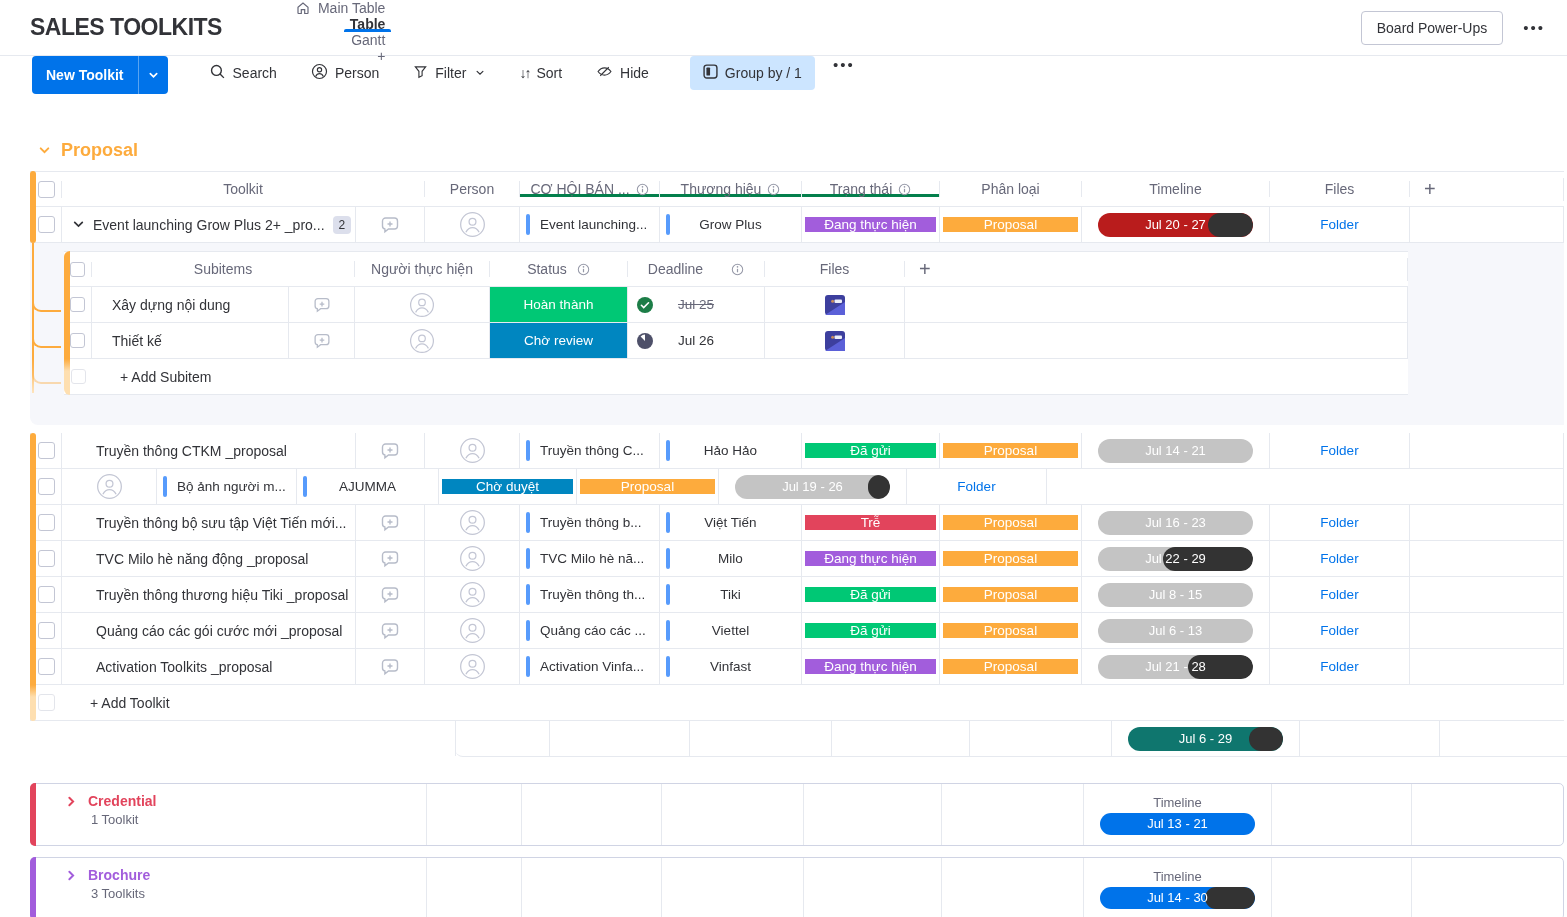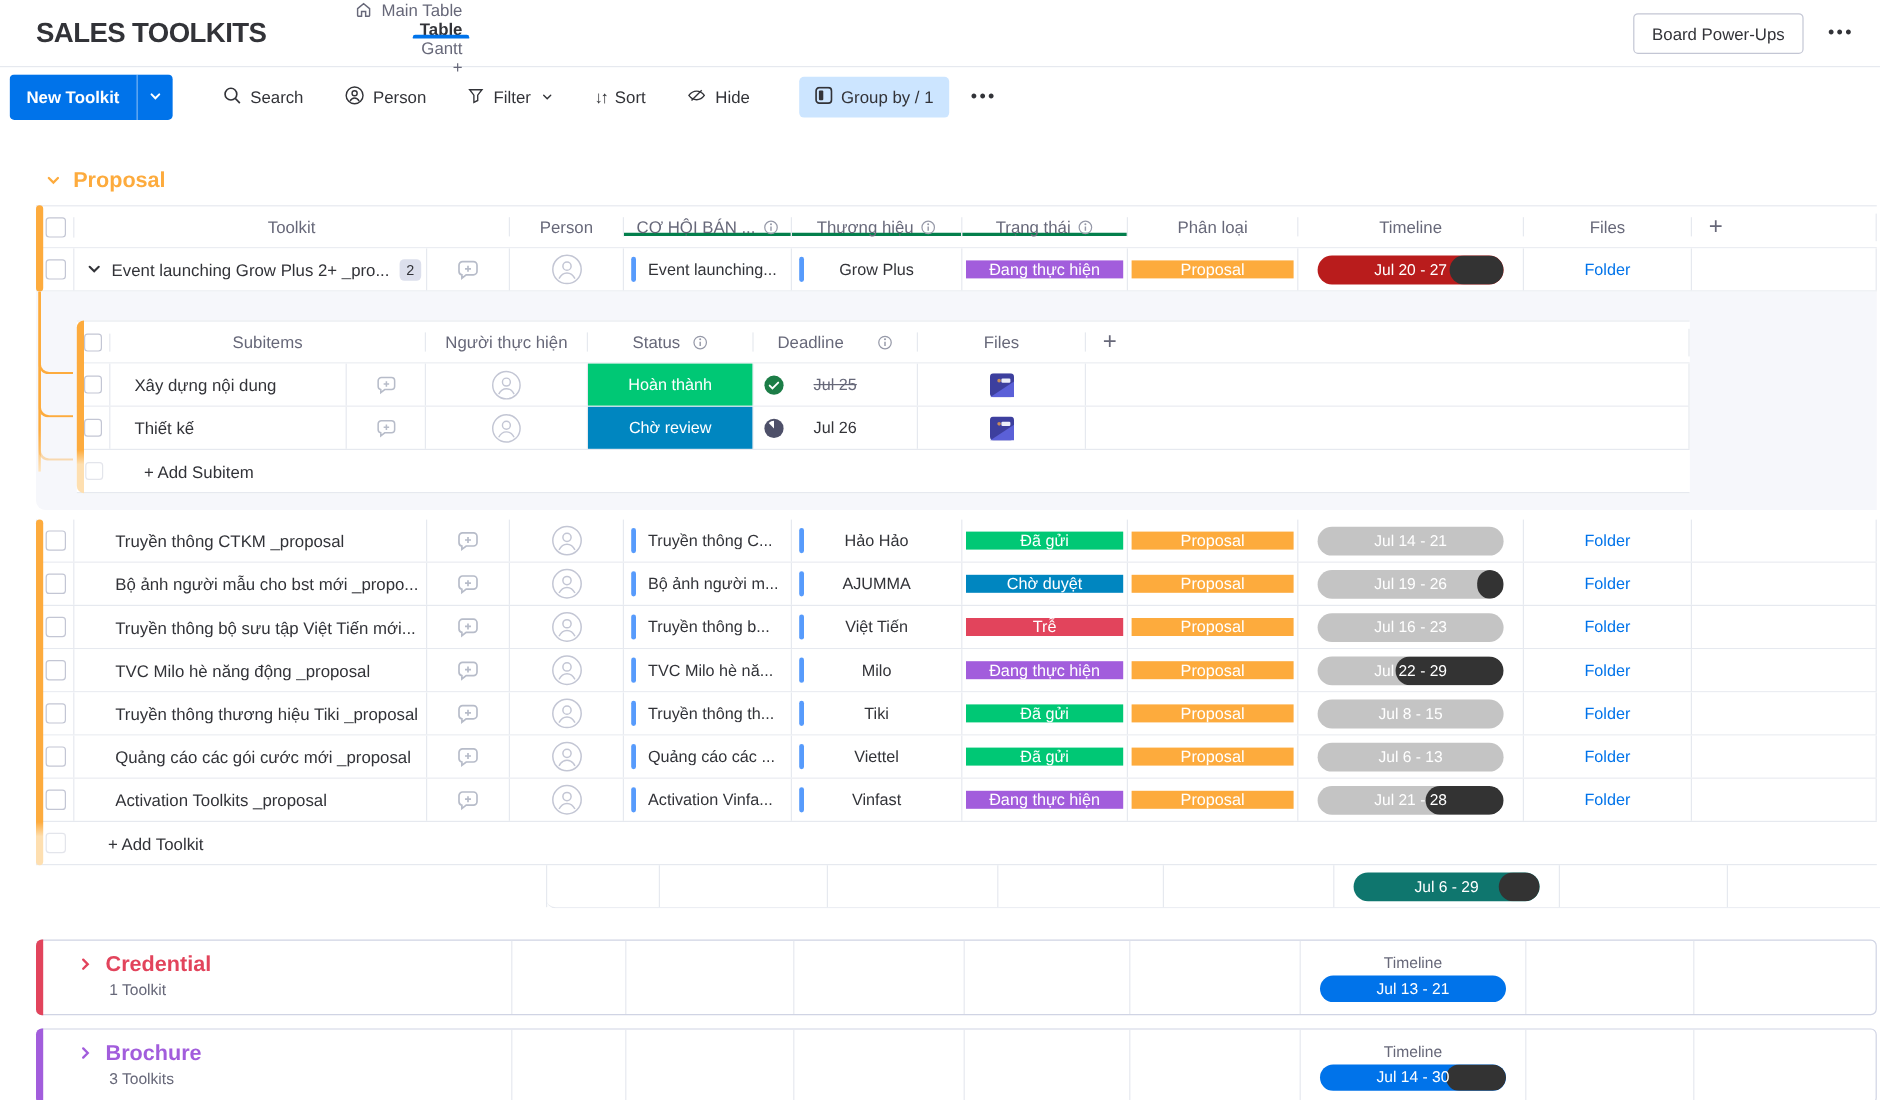--- a/index.html
+++ b/index.html
@@ -13,21 +13,21 @@
   .tabs { display:flex; align-items:flex-end; margin-left:55px; height:100%;flex-direction:column; }
   .tab { display:flex; align-items:center; gap:7px; font-size:14px; color:#676879; padding:0 18px; height:100%; cursor:pointer; position:relative; }
   .tab.active { color:#323338; font-weight:bold; }
   .tab.active::after { content:""; position:absolute; left:12px; right:12px; bottom:0; height:3px; background:#0073ea; border-radius:2px 2px 0 0; }
   .tab-sep { width:1px; height:18px; background:#d0d4e4; }
   .topbar-right { margin-left:auto; display:flex; align-items:center; gap:20px; }
   .btn-outline { border:1px solid #c3c6d4; border-radius:4px; background:#fff; font-size:14px; color:#323338; padding:8px 15px; cursor:pointer; font-family:inherit; }
   .dots { font-size:15px; letter-spacing:2px; color:#323338; cursor:pointer; }
 
   
-  .toolbar { height:49px; display:flex; align-items:center; padding-left:8px; gap:8px; }
+  .toolbar { height:49px; display:flex; align-items:flex-start; padding-left:8px; gap:8px;margin-left:24px; }
   .new-btn { display:flex; height:38px; border-radius:4px; overflow:hidden; cursor:pointer; }
   .new-btn .main { background:#0073ea; color:#fff; font-size:14px; font-weight:bold; display:flex; align-items:center; padding:0 14px; }
   .new-btn .arrow { background:#0073ea; border-left:1px solid rgba(255,255,255,0.35); color:#fff; display:flex; align-items:center; padding:0 9px; }
   .tool { display:flex; align-items:center; gap:7px; font-size:14px; color:#323338; padding:0 13px; height:34px; border-radius:4px; cursor:pointer; }
   .tool.chip { background:#cce5ff; }
   .tool .chev { color:#323338; margin-left:2px; }
   .sort-glyph { font-size:14px; letter-spacing:-2px; }
 
   
   .group-hd { display:flex; align-items:center; gap:10px; margin:35px 0 10px 38px; }
@@ -60,21 +60,21 @@
   .folder-link { color:#0073ea; font-size:13.5px; cursor:pointer; }
   .add-row { color:#323338; font-size:14px; }
   .add-row .cb { opacity:.45; }
   .add-label { justify-content:flex-start; padding-left:28px; border-right:none; color:#323338; }
 
   
   .gbar { position:absolute; left:0; width:6px; border-radius:6px; z-index:3; }
 
   
   .sub-band { margin-left:30px; width:1534px; height:182px; background:#f6f7fb; position:relative; border-radius:0 0 0 8px; }
-  .sub-tbl { position:absolute; left:34px; top:24px; width:1344px; background:#fff; }
+  .sub-tbl { position:absolute; left:34px; top:8px; width:1344px; background:#fff; }
   .s-cb{width:28px;} .s-name{width:263px;} .s-person{width:135px;} .s-status{width:138px;}
   .s-dl{width:137px;gap:20px;} .s-fi{width:140px;} .s-plus{flex:1;}
   .s-name-cell { justify-content:flex-start; padding-left:20px; }
   .s-name-split { position:absolute; right:65px; top:0; bottom:0; width:1px; background:#e6e9ef; }
   .s-bubble-zone { position:absolute; right:0; top:0; bottom:0; width:65px; display:flex; align-items:center; justify-content:center; }
   .sub-status { color:#fff; font-size:13.5px; flex:1; align-self:stretch; display:flex; align-items:center; justify-content:center; position:relative; cursor:pointer; }
   .dl-icon { position:absolute; left:8px; top:50%; transform:translateY(-50%); display:flex; }
   .dl-date { font-size:13.5px; }
   .dl-date.done { color:#676879; text-decoration:line-through; }
   .connector { position:absolute; left:2px; width:29px; border-left:2px solid #fdab3d; border-bottom:2px solid #fdab3d; border-radius:0 0 0 9px; }
@@ -83,21 +83,21 @@
 
   
   .sum-row { margin-left:455px; width:1139px; display:flex; height:36px; border-bottom:1px solid #e6e9ef; border-radius:0 0 0 8px; }
   .sum-row .cell { border-top:none; }
   .sum-row .cell:first-child { border-left:1px solid #e6e9ef; }
 
   
   .cgroup { margin-left:30px; width:1534px; height:63px; display:flex; border:1px solid #d0d4e4; border-radius:5px; position:relative; background:#fff; }
   .cg-bar { position:absolute; left:-1px; top:-1px; bottom:-1px; width:6px; border-radius:5px 0 0 5px; }
   .cg-name-cell { width:395px; padding:9px 0 0 34px; }
-  .cg-title-line { display:flex; align-items:center; gap:10px; font-size:18px; font-weight:bold; cursor:pointer; }
+  .cg-title-line { display:flex; align-items:center; gap:10px; font-size:14px; font-weight:bold; cursor:pointer; }
   .cg-count { font-size:13px; color:#676879; margin:3px 0 0 26px; }
   .cg-cell { border-left:1px solid #e6e9ef; display:flex; flex-direction:column; align-items:center; justify-content:center; gap:3px; }
   .cg-tl-label { font-size:13px; color:#676879; }
   .cg-pill { height:22px; }
   .w95{width:95px;} .w140{width:140px;} .w142{width:142px;} .w138{width:138px;} .w188{width:188px;} .wflex{flex:1;}
 
   .gap8 { height:8px; } .gap26 { height:26px; }
   .chev-icon { display:flex; align-items:center; }
 </style>
 </head>
@@ -488,30 +488,20 @@
     <div class="cell c-fi">
             <span class="folder-link">Folder</span>
           </div>
     <div class="cell c-plus" style="border-right:1px solid #e6e9ef"></div>
   </div>
 
   <div class="trow">
     <div class="cell first c-cb">
             <span class="cb"></span>
           </div>
-    <div class="cell c-toolkit name-cell">
-      <span style="white-space:nowrap;overflow:hidden">Bộ ảnh người mẫu cho bst mới _propo...</span>
-      <span class="name-split"></span>
-      <span class="bubble-zone">
-              <svg width="24" height="24" viewBox="0 0 24 24" fill="none" stroke="#b7bcc9" stroke-width="1.4">
-                <path d="M4.5 8a3 3 0 0 1 3-3h9a3 3 0 0 1 3 3v5a3 3 0 0 1-3 3h-6l-3.6 2.8V16A3 3 0 0 1 4.5 13z"></path>
-                <path d="M12 8.5v5M9.5 11h5"></path>
-              </svg>
-            </span>
-    </div>
     <div class="cell c-person">
             <svg width="27" height="27" viewBox="0 0 26 26" fill="none" stroke="#c3c6d4" stroke-width="1.2">
               <circle cx="13" cy="13" r="11.4"></circle>
               <circle cx="13" cy="10.4" r="3.3"></circle>
               <path d="M6.6 20.4c1.5-2.9 3.8-4.5 6.4-4.5s4.9 1.6 6.4 4.5"></path>
             </svg>
           </div>
     <div class="cell c-co">
             <span class="mirror-bar"></span>
             <span class="mirror-text">Bộ ảnh người m...</span>

